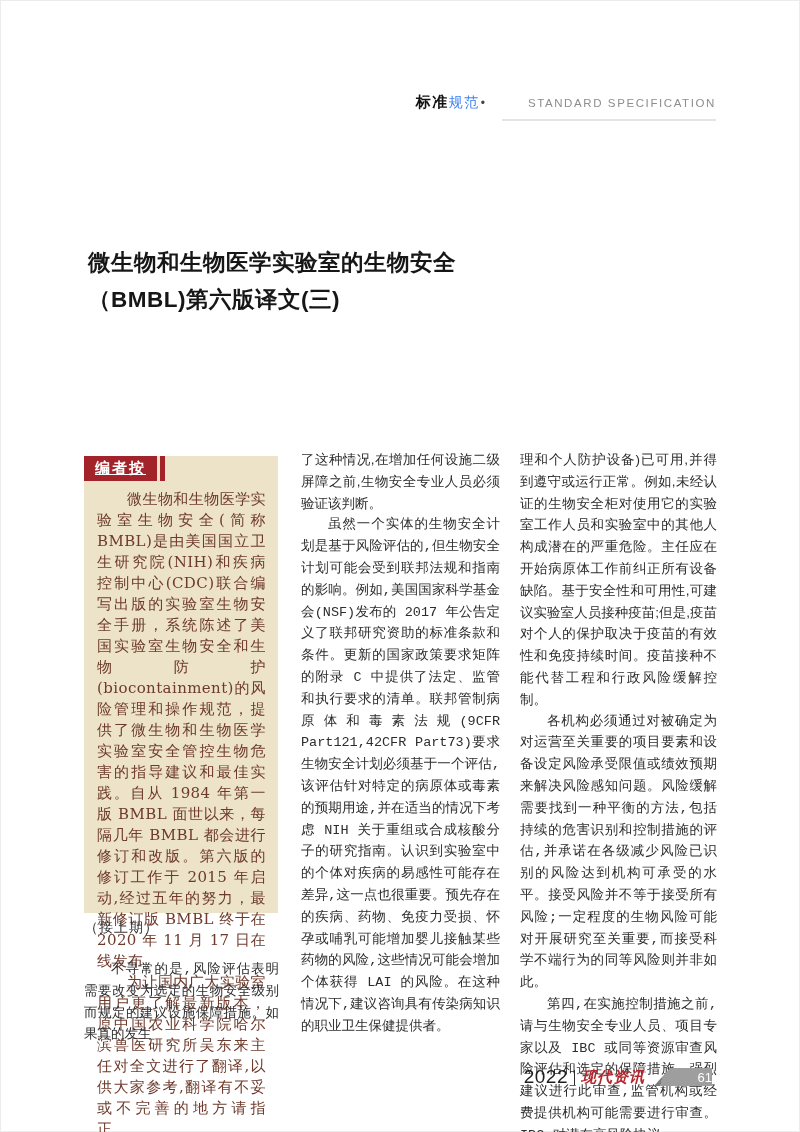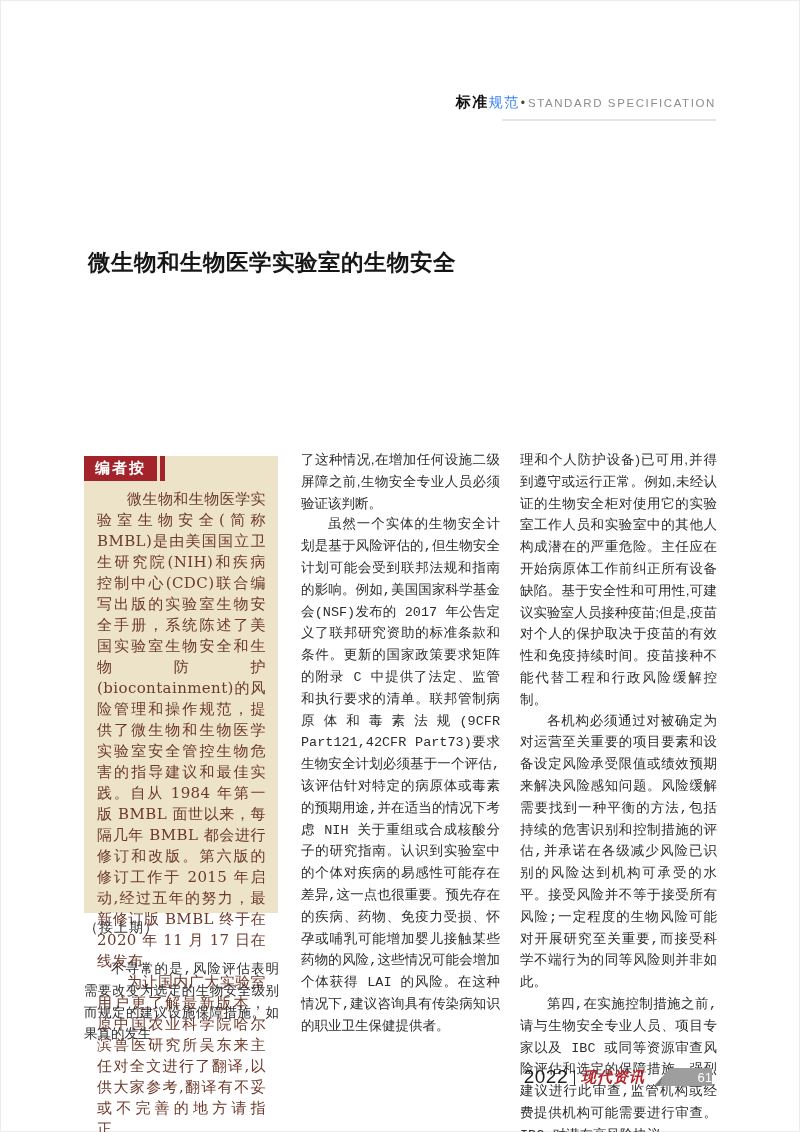--- a/index.html
+++ b/index.html
@@ -8,33 +8,33 @@
     font-family:"Liberation Sans","DejaVu Sans",sans-serif;
     overflow:hidden; box-sizing:border-box;
     box-shadow: inset 0 0 0 1px #ececec;
   }
 
   
   .header { position:absolute; top:93px; left:0; width:716px; text-align:right; white-space:nowrap; }
   .h-cn-bold { font-weight:bold; color:#121212; font-size:15px; letter-spacing:1.5px; }
   .h-cn { color:#3b82f6; font-size:14px; letter-spacing:1.5px; }
   .h-bullet { color:#444; font-size:12px; margin:0 3px 0 1px; }
-  .h-en { color:#8d8d8d; font-size:11.5px; letter-spacing:1.6px; }
+  .h-en { color:#8d8d8d; font-size:11.5px; letter-spacing:1.6px;margin-left:40px; }
   .header-rule { position:absolute; top:119px; left:502px; width:214px; height:2px; background:#e4e4e4; }
 
   
   .title { position:absolute; left:84px; top:240px; margin:4px; font-size:22.5px;
            font-weight:bold; color:#161616; line-height:37px; letter-spacing:0.5px; }
   .title span { display:block; }
 
   
   .editor-box { position:absolute; left:84px; top:456px; width:194px; height:457px; background:#ece3c9; }
   .editor-label-row { position:absolute; top:0; left:0; display:flex; align-items:stretch; height:25px; }
   .editor-label { background:#a3232a; color:#ffffff; font-size:15px; font-weight:bold;
-                  letter-spacing:2px; display:flex; align-items:center; padding:0 11px; }
+                  letter-spacing:2px; display:flex; align-items:center; padding:0 11px;text-decoration:underline; }
   .editor-label-bar { width:5px; background:#a3232a; margin-left:3px; }
   .editor-text { position:absolute; top:33px; left:13px; right:12px; }
   .editor-text p { margin:0; font-family:"DejaVu Serif","Liberation Serif",serif;
                    font-size:15px; line-height:21px; color:#6e3a2b;
                    text-align:justify; text-indent:2em; letter-spacing:0.4px; }
 
   
   .cont-note { position:absolute; left:84px; top:919px; font-size:14px; color:#333; letter-spacing:1px; }
 
   
@@ -62,20 +62,21 @@
 
 <div class="page">
 
   <div class="header">
     <span class="h-cn-bold">标准</span><span class="h-cn">规范</span><span class="h-bullet">•</span><span class="h-en">STANDARD  SPECIFICATION</span>
   </div>
   <div class="header-rule"></div>
 
   <h1 class="title">
     <span>微生物和生物医学实验室的生物安全</span>
+    <span>（BMBL)第六版译文(三)</span>
   </h1>
 
   <div class="editor-box">
     <div class="editor-label-row">
       <span class="editor-label">编者按</span>
       <span class="editor-label-bar"></span>
     </div>
     <div class="editor-text">
       <p>微生物和生物医学实验室生物安全(简称 BMBL)是由美国国立卫生研究院(NIH)和疾病控制中心(CDC)联合编写出版的实验室生物安全手册，系统陈述了美国实验室生物安全和生物防护(biocontainment)的风险管理和操作规范，提供了微生物和生物医学实验室安全管控生物危害的指导建议和最佳实践。自从 1984 年第一版 BMBL 面世以来，每隔几年 BMBL 都会进行修订和改版。第六版的修订工作于 2015 年启动,经过五年的努力，最新修订版 BMBL 终于在 2020 年 11 月 17 日在线发布。</p>
       <p>为让国内广大实验室用户更了解最新版本，原中国农业科学院哈尔滨兽医研究所吴东来主任对全文进行了翻译,以供大家参考,翻译有不妥或不完善的地方请指正。</p>

